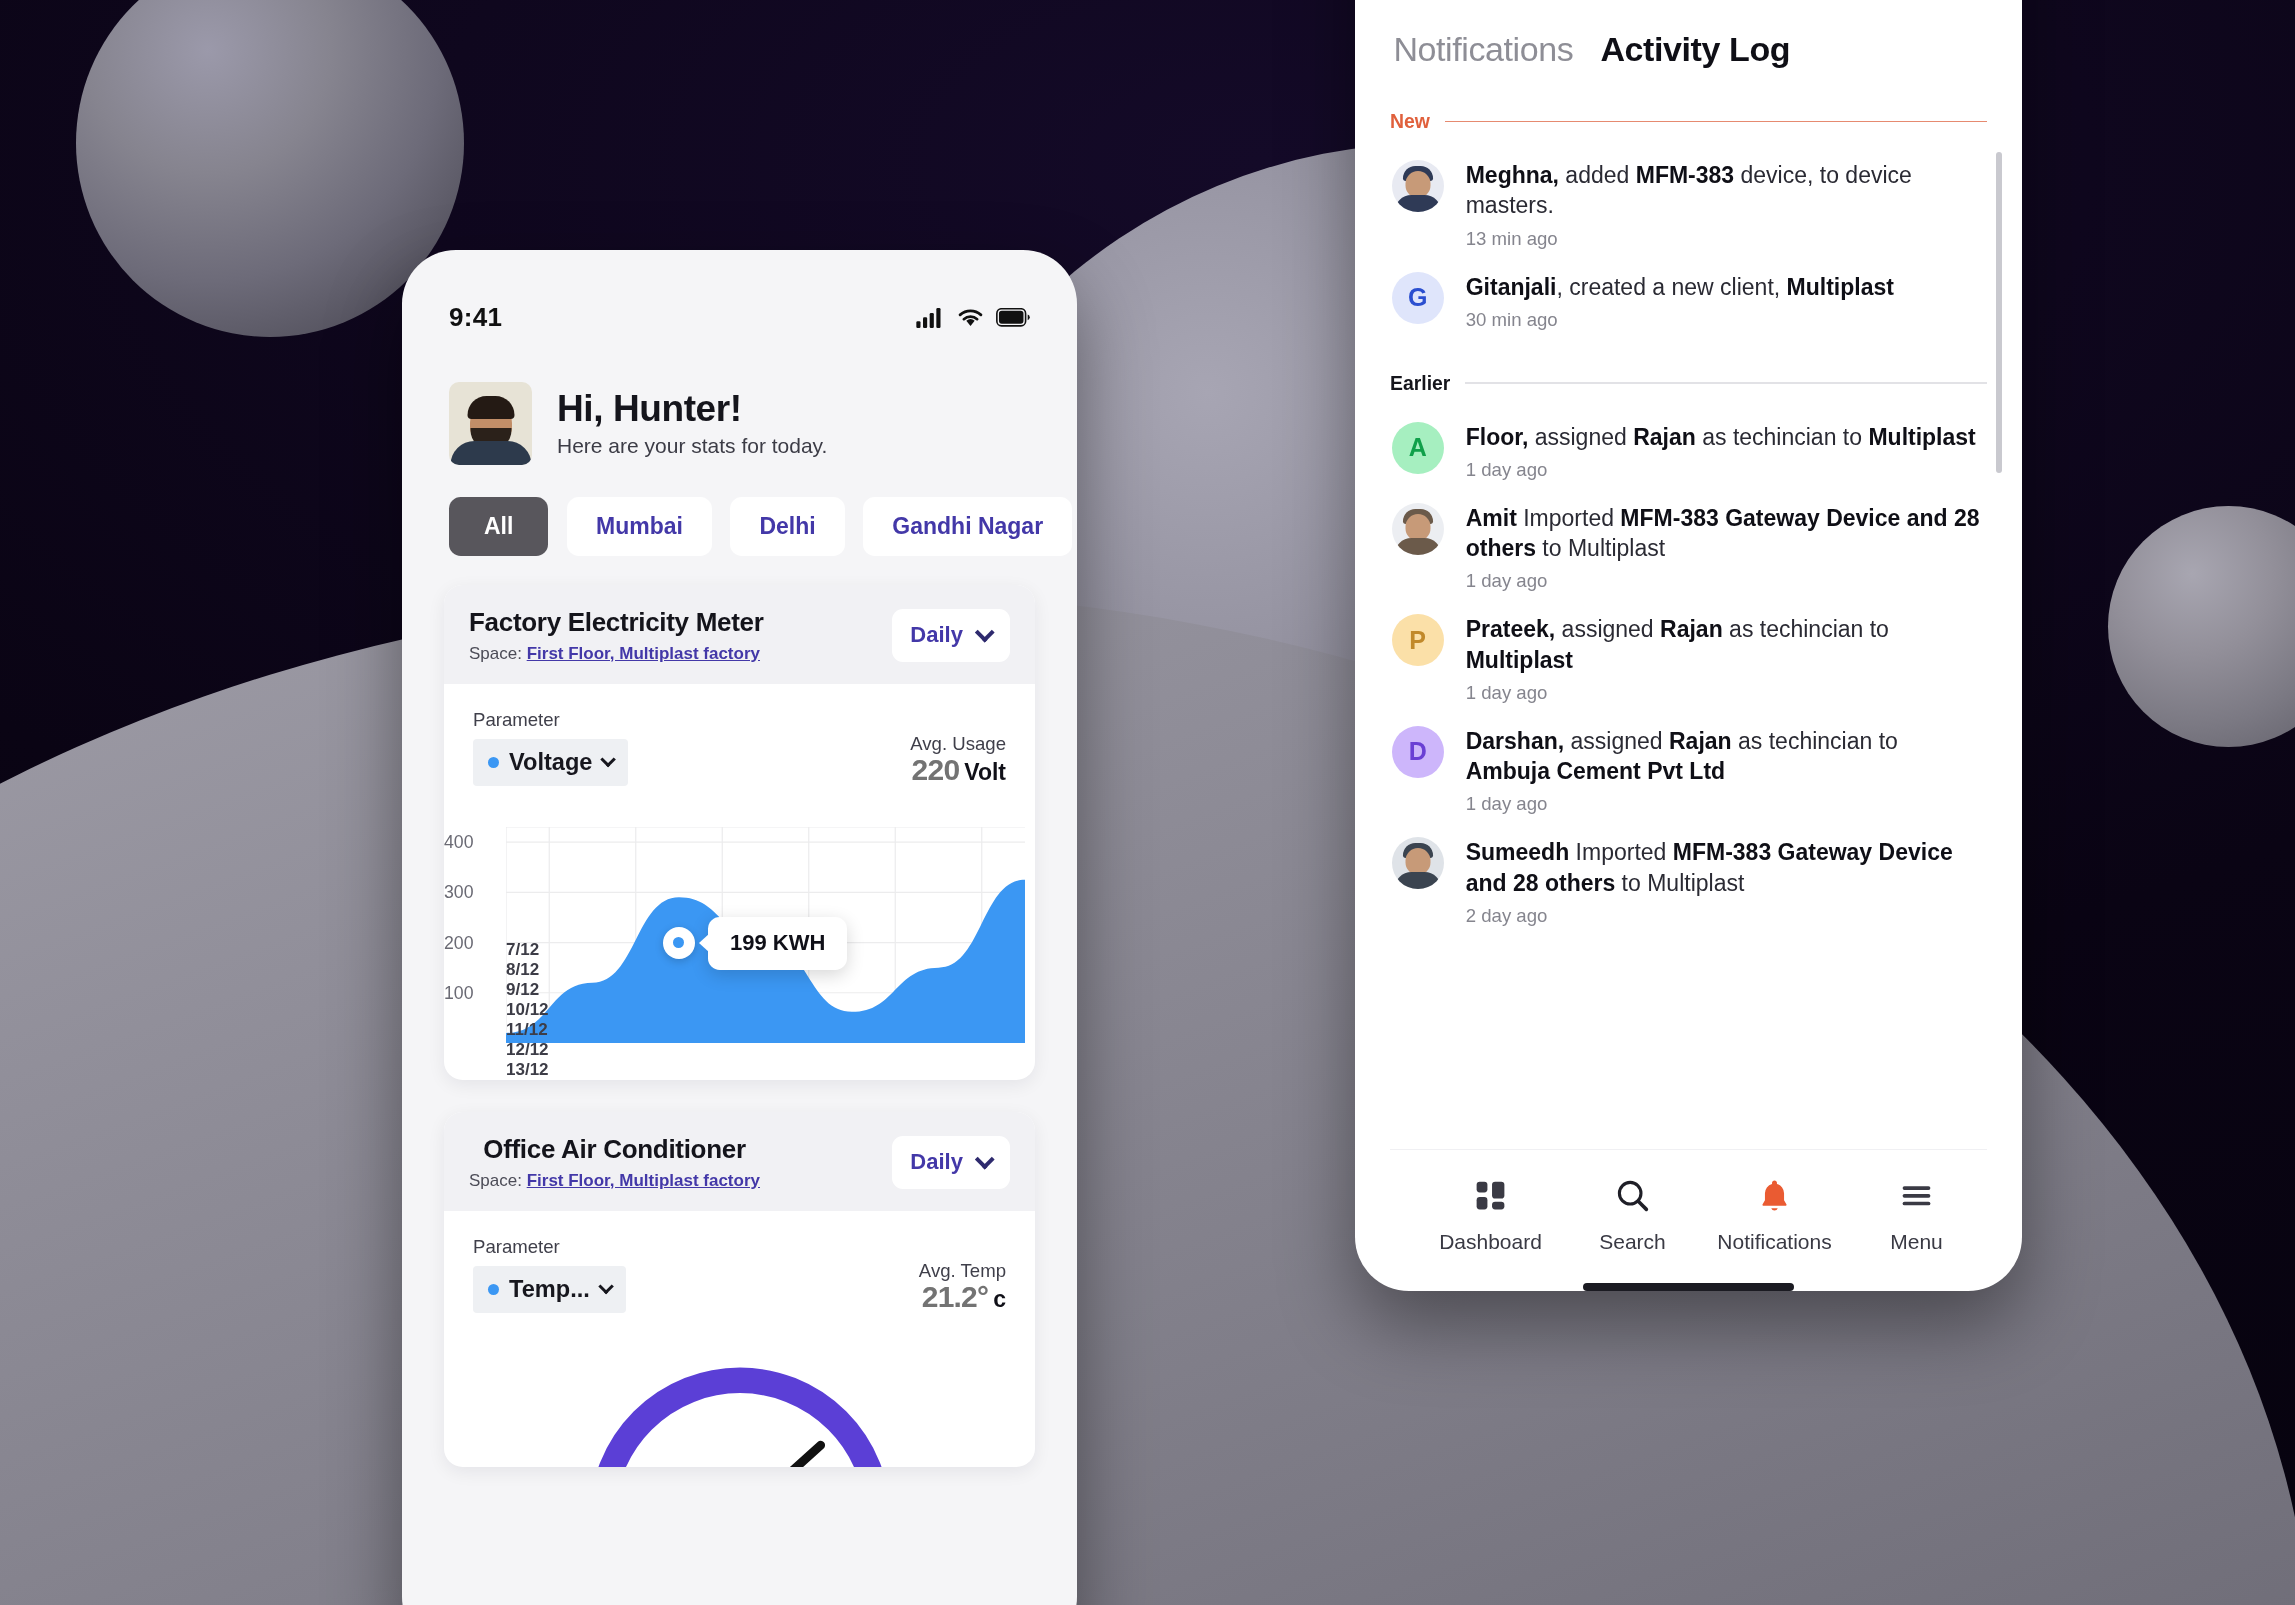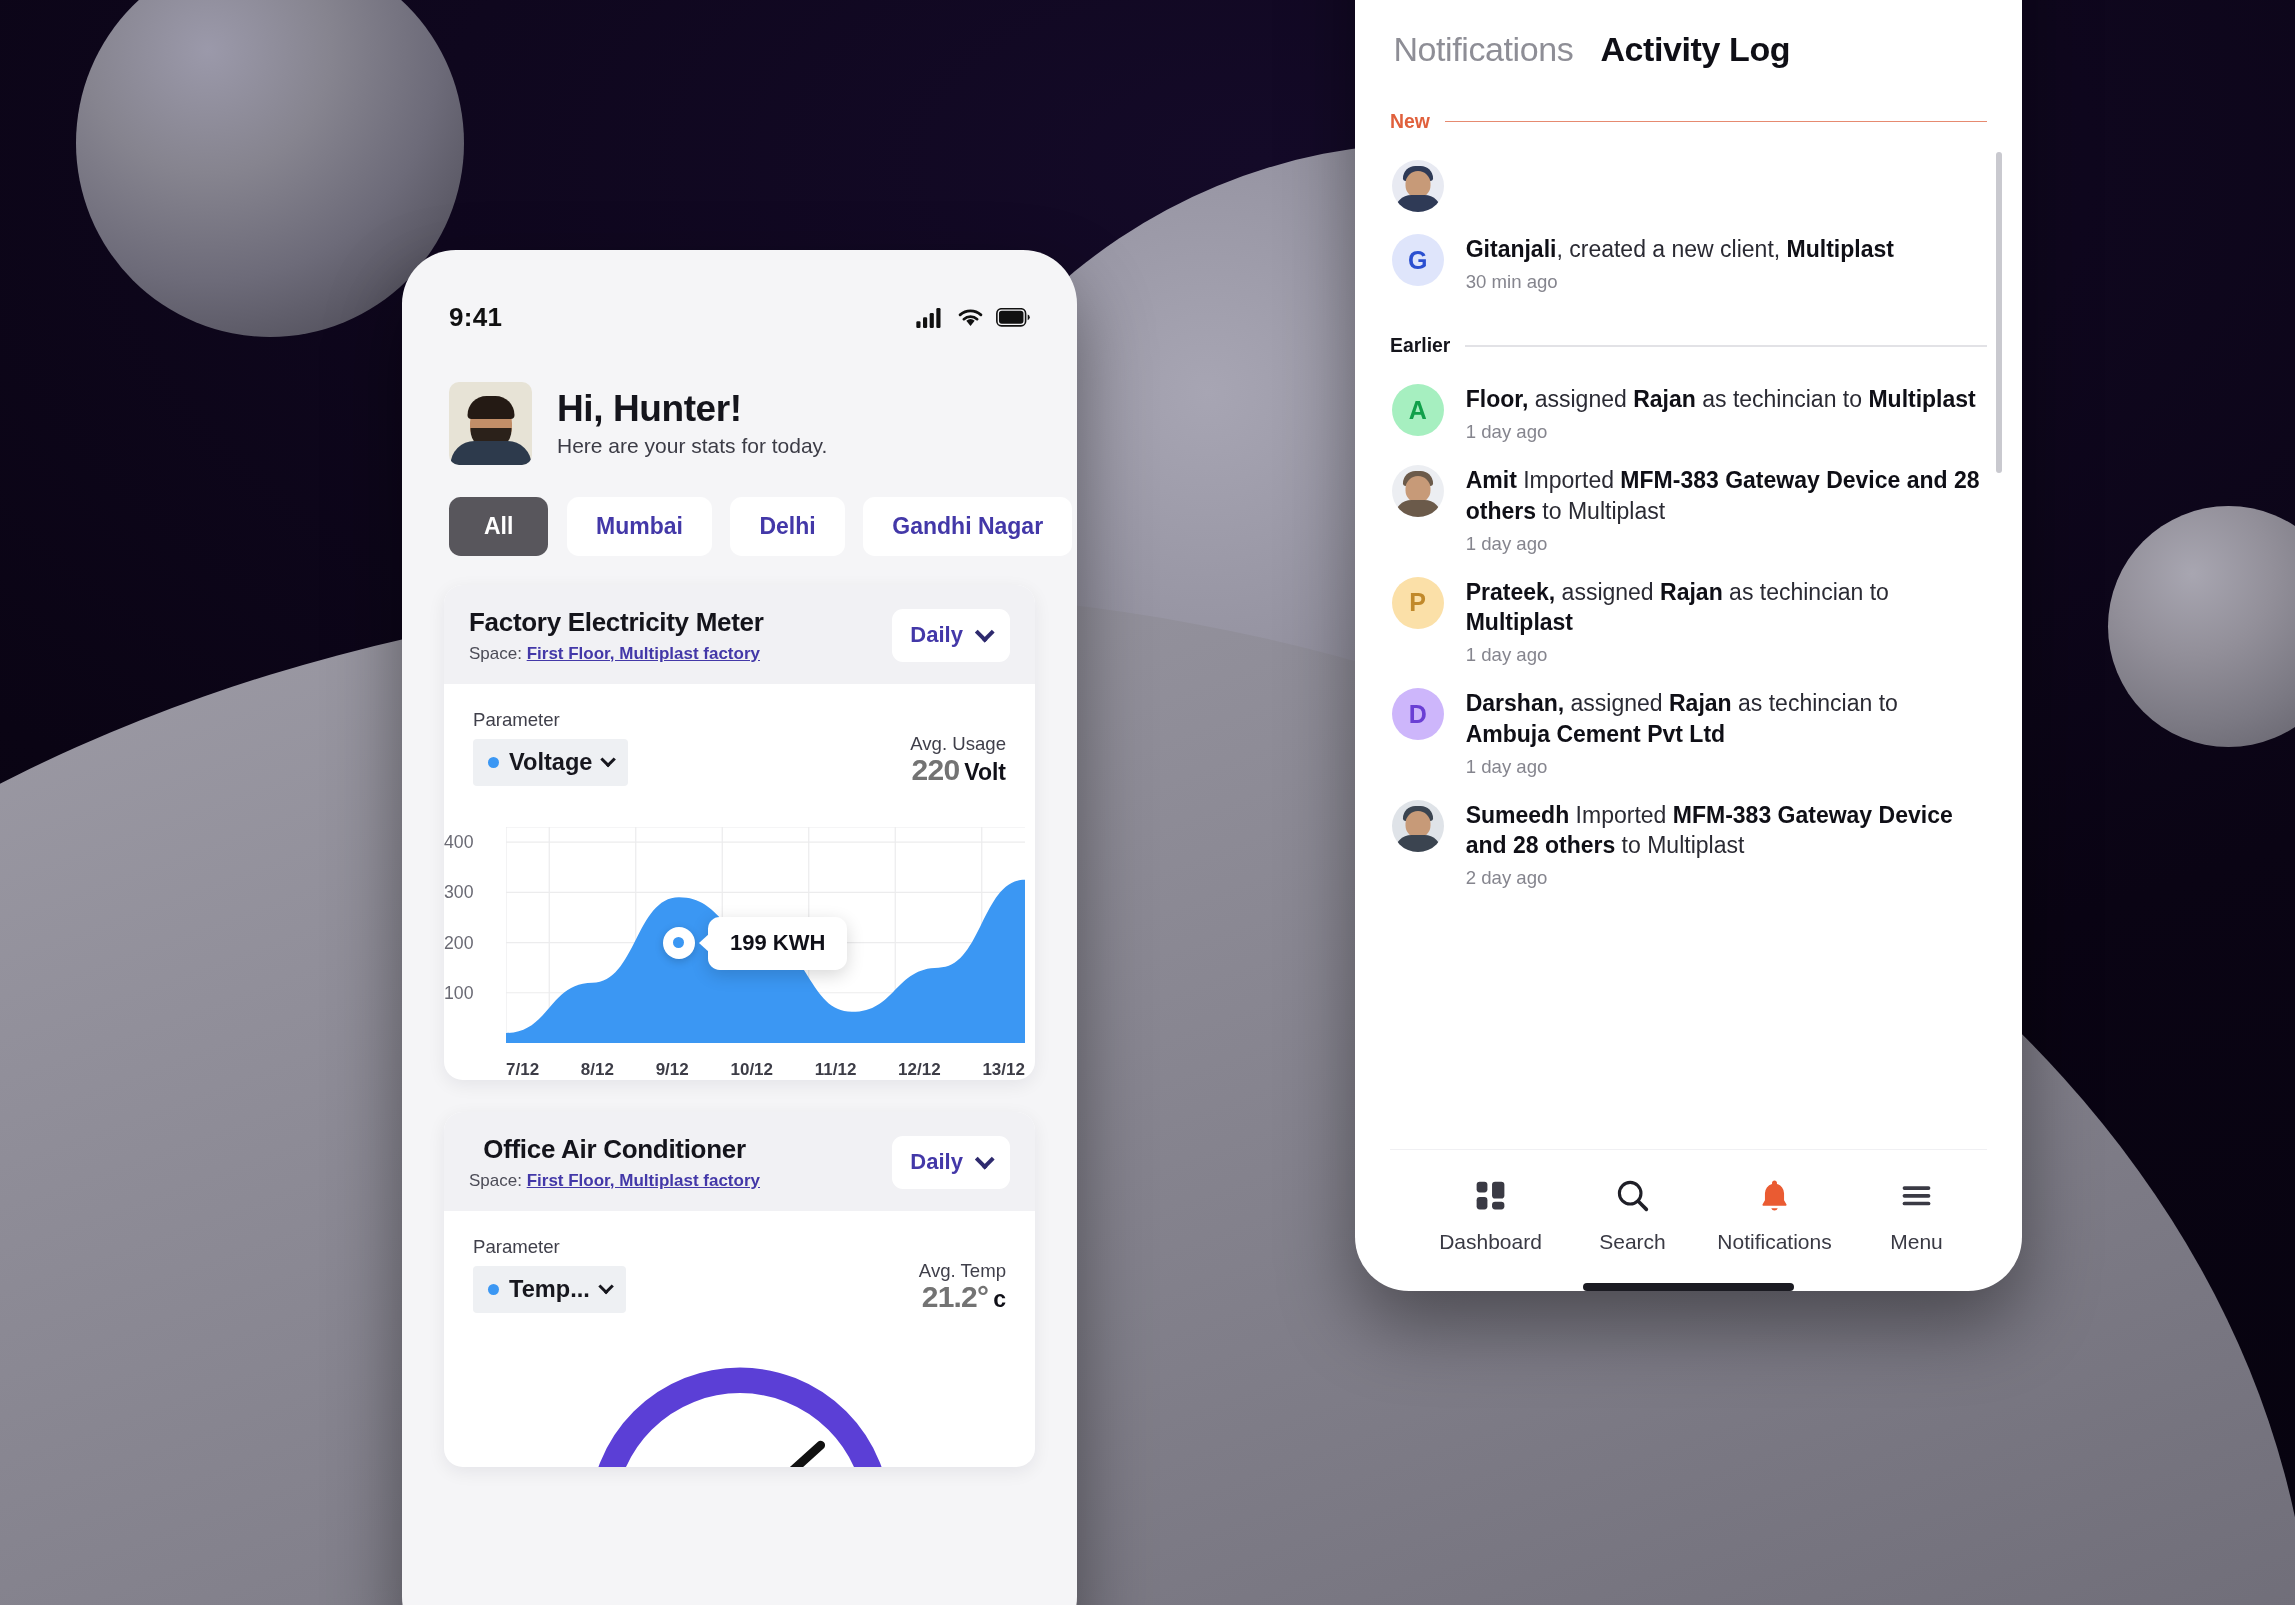--- a/index.html
+++ b/index.html
@@ -98,21 +98,21 @@
   .chev-sm{width:11px;height:11px;border-right:3.4px solid #17171e;border-bottom:3.4px solid #17171e;
     transform:rotate(45deg) translate(-1.7px,-2.5px);}
   .usage-box{text-align:right;}
   .usage-val{font-size:30px;font-weight:700;color:#737373;letter-spacing:-0.8px;line-height:1;}
   .usage-unit{font-size:23px;font-weight:600;color:#101018;margin-left:5px;}
 
   .chart-wrap{position:relative;margin-top:22px;height:253px;}
   .y-label{position:absolute;left:0;font-size:17.7px;color:#6a6a74;transform:translateY(-50%);}
   .plot{position:absolute;left:62px;right:10px;top:0;bottom:37px;}
   .x-axis{position:absolute;left:62px;right:10px;bottom:0;display:flex;
-    justify-content:space-between;font-size:17px;color:#3d3d47;font-weight:600;}
+    justify-content:space-between;font-size:17px;color:#3d3d47;font-weight:600;flex-direction:column;}
   .tooltip{position:absolute;background:#fff;border-radius:11.8px;padding:13.5px 22px;
     font-size:22px;font-weight:700;color:#101018;box-shadow:0 5px 18.6px rgba(0,0,0,.16);
     white-space:nowrap;}
   .tooltip:after{content:"";position:absolute;left:-9.3px;top:50%;margin-top:-10px;
     width:0;height:0;border-top:10px solid transparent;border-bottom:10px solid transparent;
     border-right:11px solid #fff;}
   .marker{position:absolute;width:32px;height:32px;border-radius:50%;background:#fff;
     display:flex;align-items:center;justify-content:center;box-shadow:0 2.5px 8.4px rgba(0,0,0,.18);}
   .marker i{width:11px;height:11px;border-radius:50%;background:#3b97f3;display:block;}
 
@@ -322,20 +322,24 @@
         <div class="feed">
           <div class="scroll-track"></div>
           <div class="item">
             <div class="ava" style="background:#e8eaf2">
               <div class="ph">
                 <div class="h" style="background:#2f3a56"></div>
                 <div class="f" style="background:#c79a78"></div>
                 <div class="b" style="background:#2f3a56"></div>
               </div>
             </div>
+            <div class="itxt">
+              <div class="iline"><b>Meghna,</b><span> added </span><b>MFM-383</b><span> device, to device masters.</span></div>
+              <div class="itime">13 min ago</div>
+            </div>
           </div>
           <div class="item">
             <div class="ava" style="background:#dfe5fb;color:#2b4fd0">G</div>
             <div class="itxt">
               <div class="iline"><b>Gitanjali</b><span>, created a new client, </span><b>Multiplast</b></div>
               <div class="itime">30 min ago</div>
             </div>
           </div>
         </div>
         <div class="sec-head sec-earlier">

